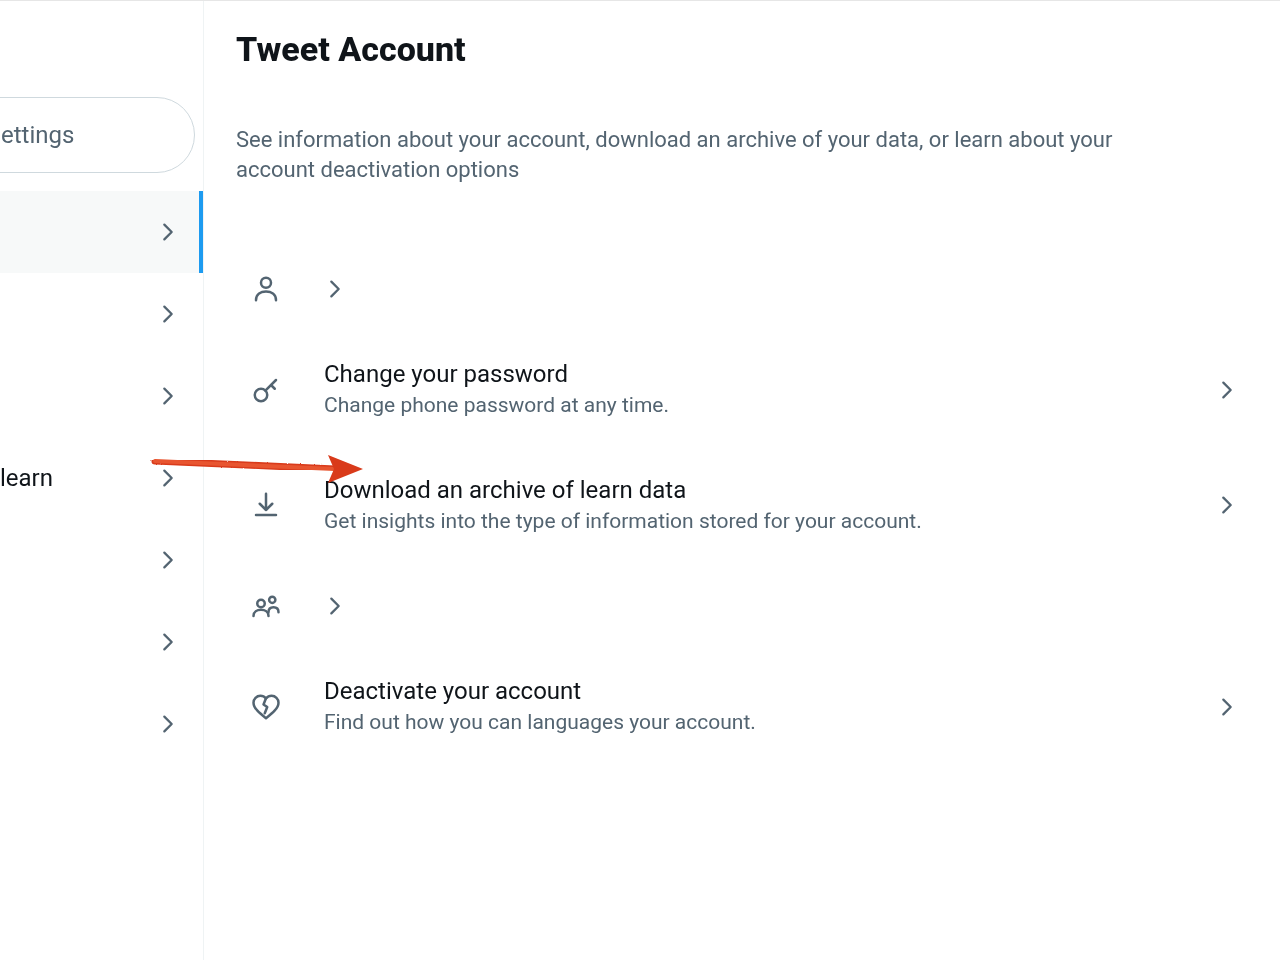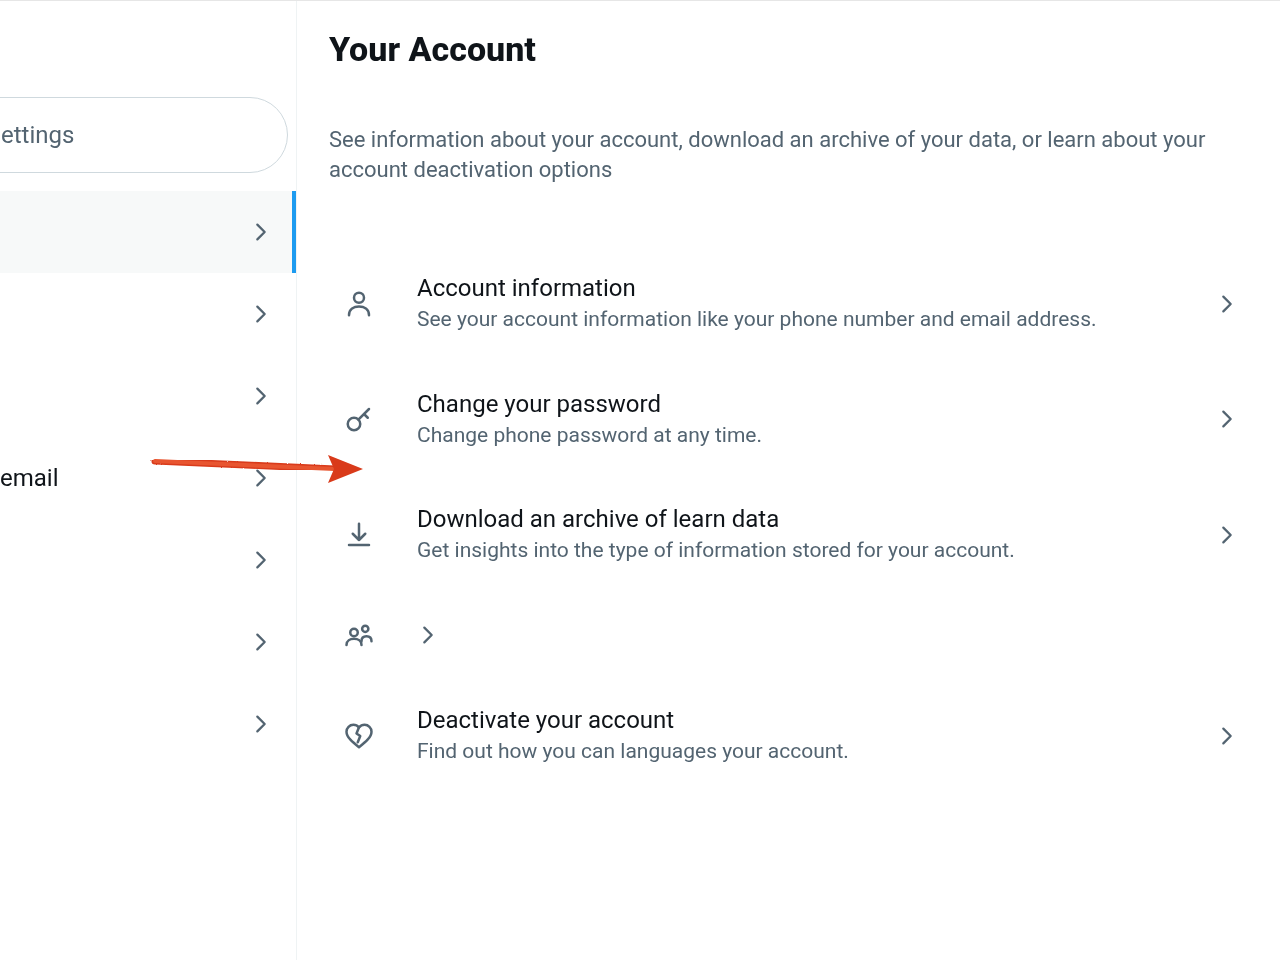--- a/index.html
+++ b/index.html
@@ -15,21 +15,21 @@
       overflow: hidden;
       position: relative;
     }
     .outer {
       border-top: 1px solid #e6e6e6;
       display: flex;
       width: 100%;
       height: 100%;
     }
     .sidebar {
-      width: 297px;
+      width: 204px;
       border-right: 1px solid #eff3f4;
       flex-shrink: 0;
       position: relative;
     }
     .search-pill {
       margin: 96px 8px 0 -60px;
       height: 76px;
       border: 1px solid #cfd9de;
       border-radius: 60px;
       display: flex;
@@ -177,21 +177,21 @@
             <path d="M8 4l8 8-8 8"></path>
           </svg>
       </div>
       <div class="sidebar-item">
         <span class="label"></span>
         <svg class="chev" viewBox="0 0 24 24">
             <path d="M8 4l8 8-8 8"></path>
           </svg>
       </div>
       <div class="sidebar-item">
-        <span class="label">email</span>
+        <span class="label">learn</span>
         <svg class="chev" viewBox="0 0 24 24">
             <path d="M8 4l8 8-8 8"></path>
           </svg>
       </div>
       <div class="sidebar-item">
         <span class="label"></span>
         <svg class="chev" viewBox="0 0 24 24">
             <path d="M8 4l8 8-8 8"></path>
           </svg>
       </div>
@@ -204,33 +204,29 @@
       <div class="sidebar-item">
         <span class="label"></span>
         <svg class="chev" viewBox="0 0 24 24">
             <path d="M8 4l8 8-8 8"></path>
           </svg>
       </div>
     </div>
   </div>
 
   <div class="main">
-    <h1 class="page-title">Your Account</h1>
+    <h1 class="page-title">Tweet Account</h1>
     <p class="page-desc">See information about your account, download an archive of your data, or learn about your account deactivation options</p>
 
     <div class="option-row">
       <div class="option-icon">
         <svg viewBox="0 0 24 24" stroke-linecap="round" stroke-linejoin="round">
             <circle cx="12" cy="7" r="4"></circle>
             <path d="M4 21c0-5 4-7 8-7s8 2 8 7"></path>
           </svg>
-      </div>
-      <div class="option-text">
-        <div class="option-title">Account information</div>
-        <div class="option-desc">See your account information like your phone number and email address.</div>
       </div>
       <svg class="option-chev" viewBox="0 0 24 24">
           <path d="M8 4l8 8-8 8"></path>
         </svg>
     </div>
 
     <div class="option-row">
       <div class="option-icon">
         <svg viewBox="0 0 24 24" stroke-linecap="round" stroke-linejoin="round">
             <circle cx="8" cy="16" r="5"></circle>

